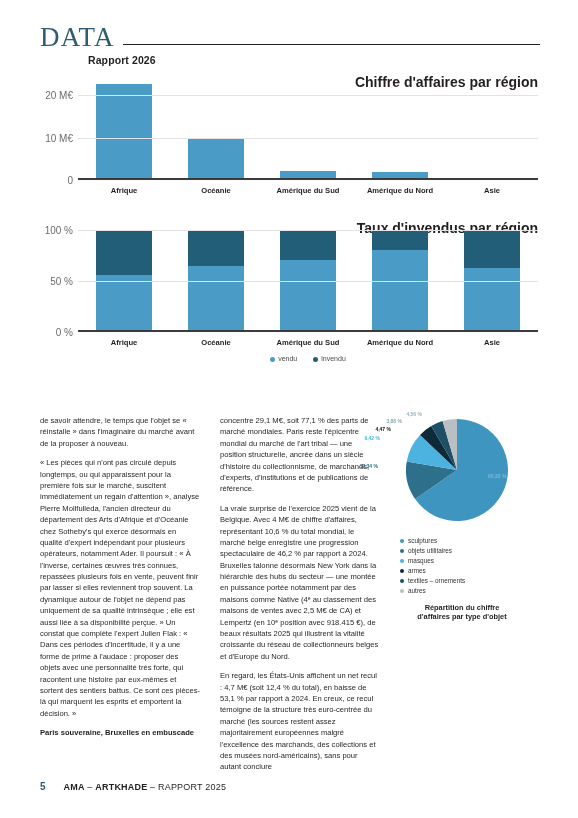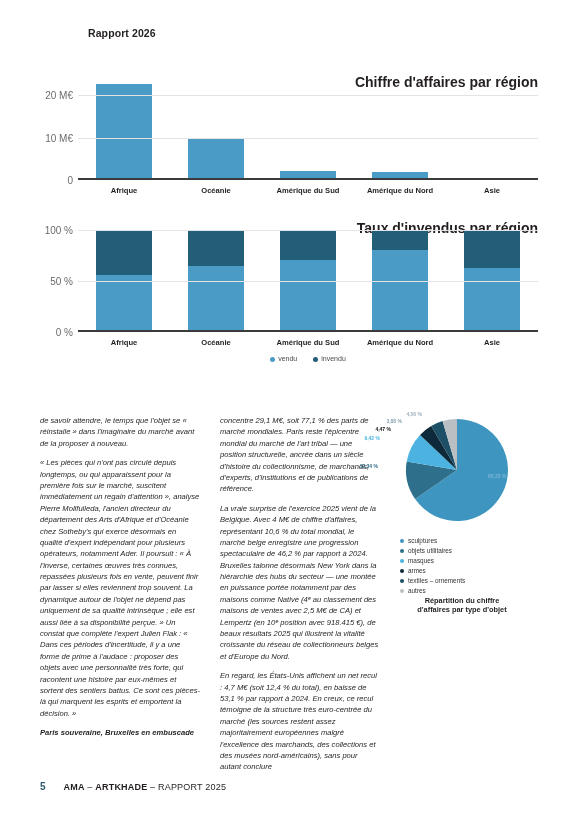--- a/index.html
+++ b/index.html
@@ -53,55 +53,58 @@
   }
   .legend span.dot{
     display:inline-block;width:5px;height:5px;border-radius:50%;margin-right:3px;
     vertical-align:middle;
   }
 
   
   .col{
     position:absolute;font-size:7.6px;line-height:1.5;color:#231f20;
     text-align:left;
-    font-style:italic;
   }
   #colA{left:40px;top:415px;width:160px;}
   #colB{left:220px;top:415px;width:160px;}
   .col p{margin:0 0 8px 0;}
   .sub-head{font-weight:bold;margin:0;}
 
   
   #pie-area{position:absolute;left:382px;top:405px;width:160px;}
   .pie-wrap{position:relative;width:160px;height:125px;}
   .pie-svg{position:absolute;left:18px;top:8px;}
   .pie-lab{position:absolute;font-size:5px;font-weight:bold;white-space:nowrap;}
   .pie-legend{margin-top:6px;padding-left:18px;}
   .pl-item{font-size:6.4px;color:#333;line-height:1.55;white-space:nowrap;}
   .pl-item .dot{
     display:inline-block;width:4px;height:4px;border-radius:50%;
     margin-right:4px;vertical-align:middle;
   }
   .pie-cap{
-    font-size:7.4px;font-weight:bold;line-height:1.32;
+    margin-top:7px;font-size:7.4px;font-weight:bold;line-height:1.32;
     text-align:center;color:#231f20;width:160px;
   }
 
   
   .footer{position:absolute;left:40px;bottom:26px;display:flex;align-items:baseline;gap:18px;}
   .f-page{font-size:10px;font-weight:bold;color:#2e5c72;}
   .f-text{font-size:9px;color:#231f20;letter-spacing:.2px;}
   .f-text b{font-weight:bold;}
 </style>
 </head>
 <body>
 
 <div class="page">
 
   <div class="header">
+    <div class="hdr-row">
+      <div class="data-title">DATA</div>
+      <div class="hdr-rule"></div>
+    </div>
     <div class="rapport">Rapport 2026</div>
   </div>
 
   <div class="chart-block" id="chart1">
     <div class="c-title">Chiffre d'affaires par région</div>
     <div class="plot" id="plot1">
       <div class="bars" id="bars1">
           <div class="bar-slot">
             <div class="bar" style="height: 100%; background: rgb(74, 156, 199);"></div>
           </div>

